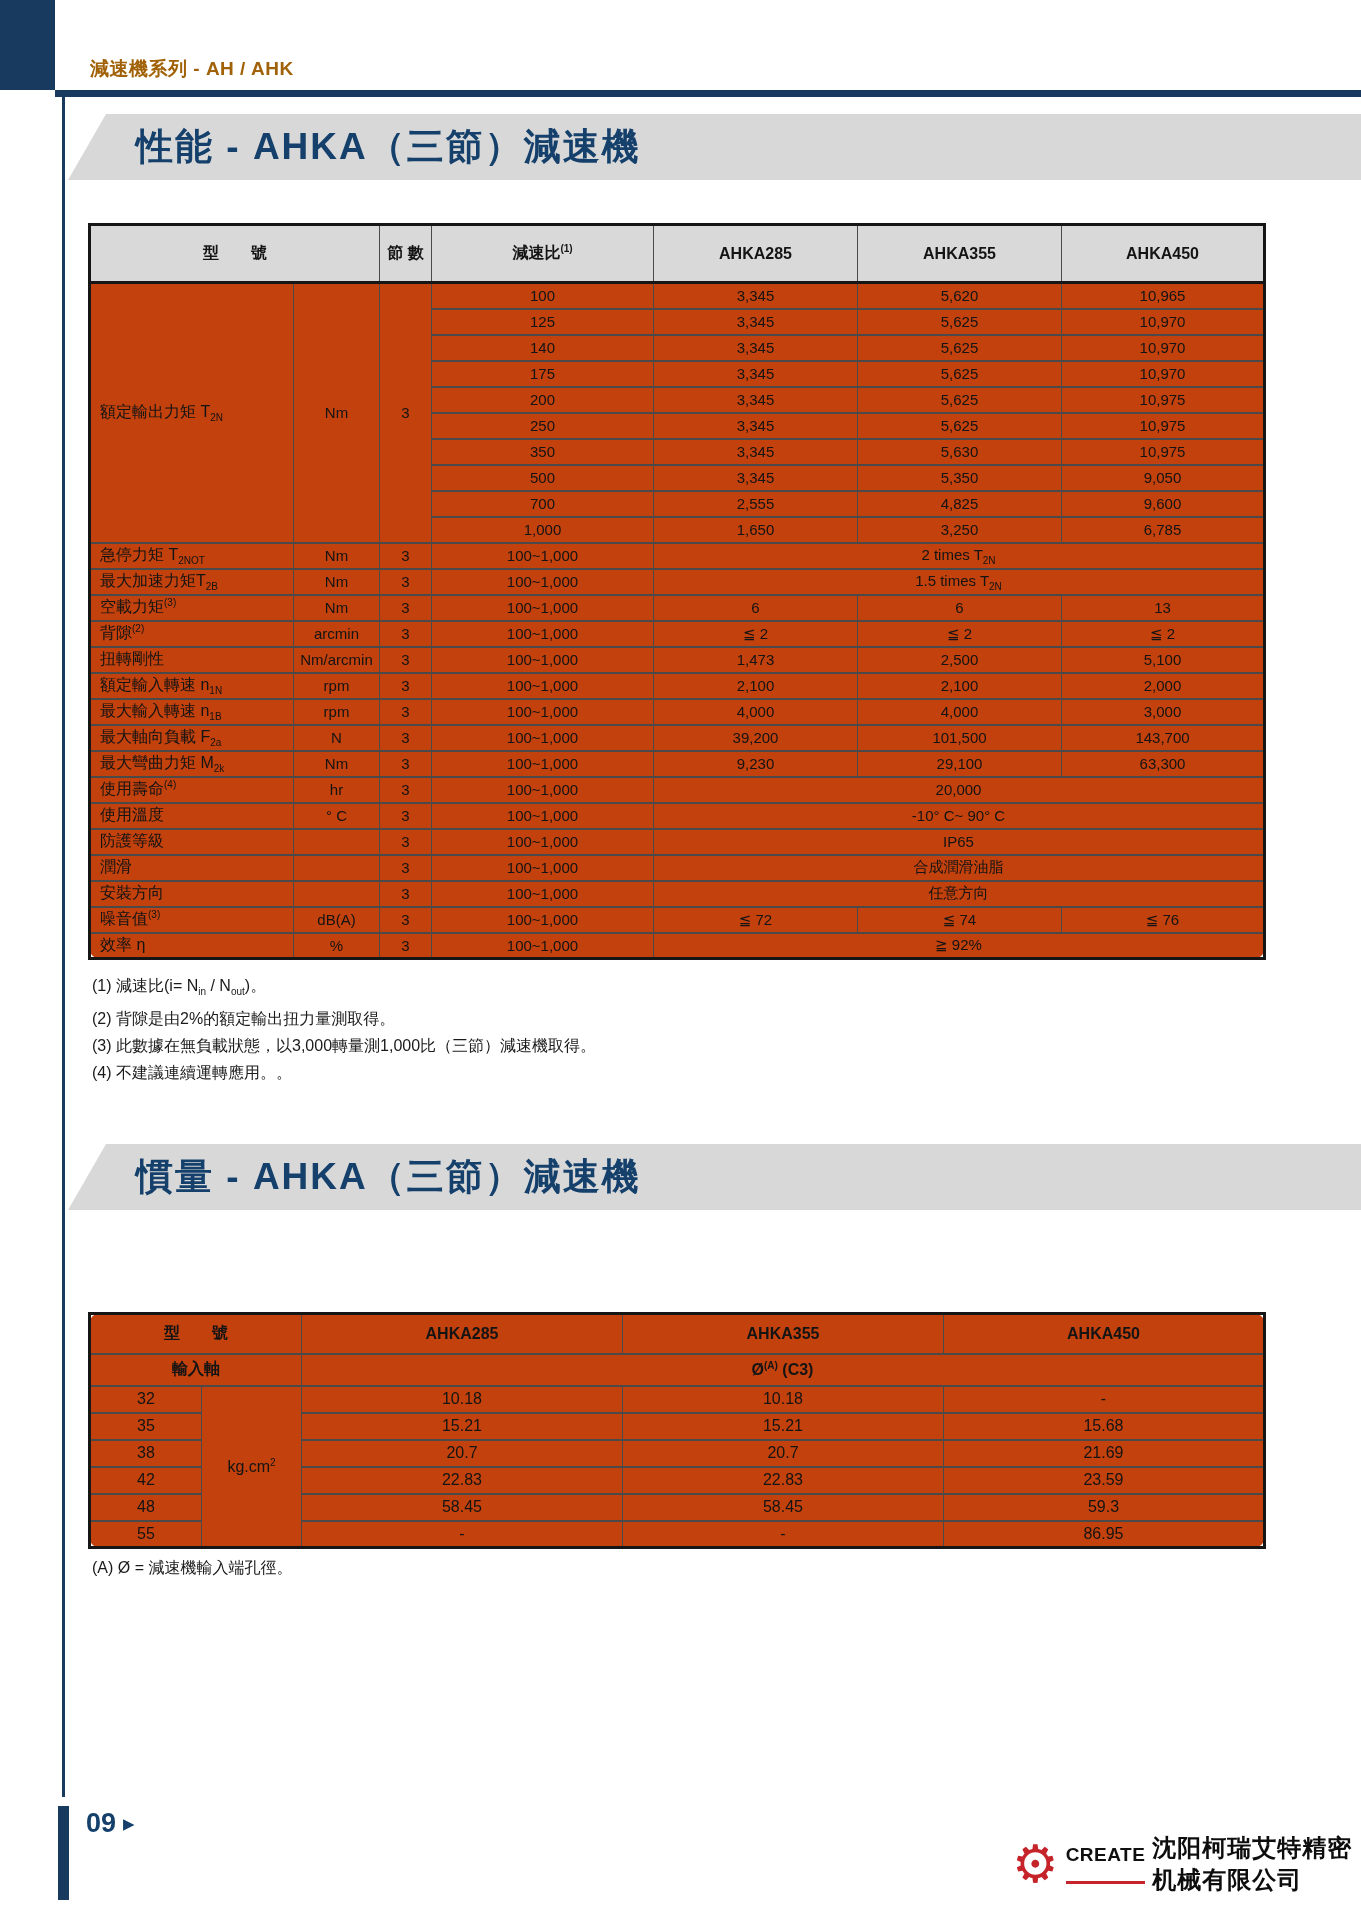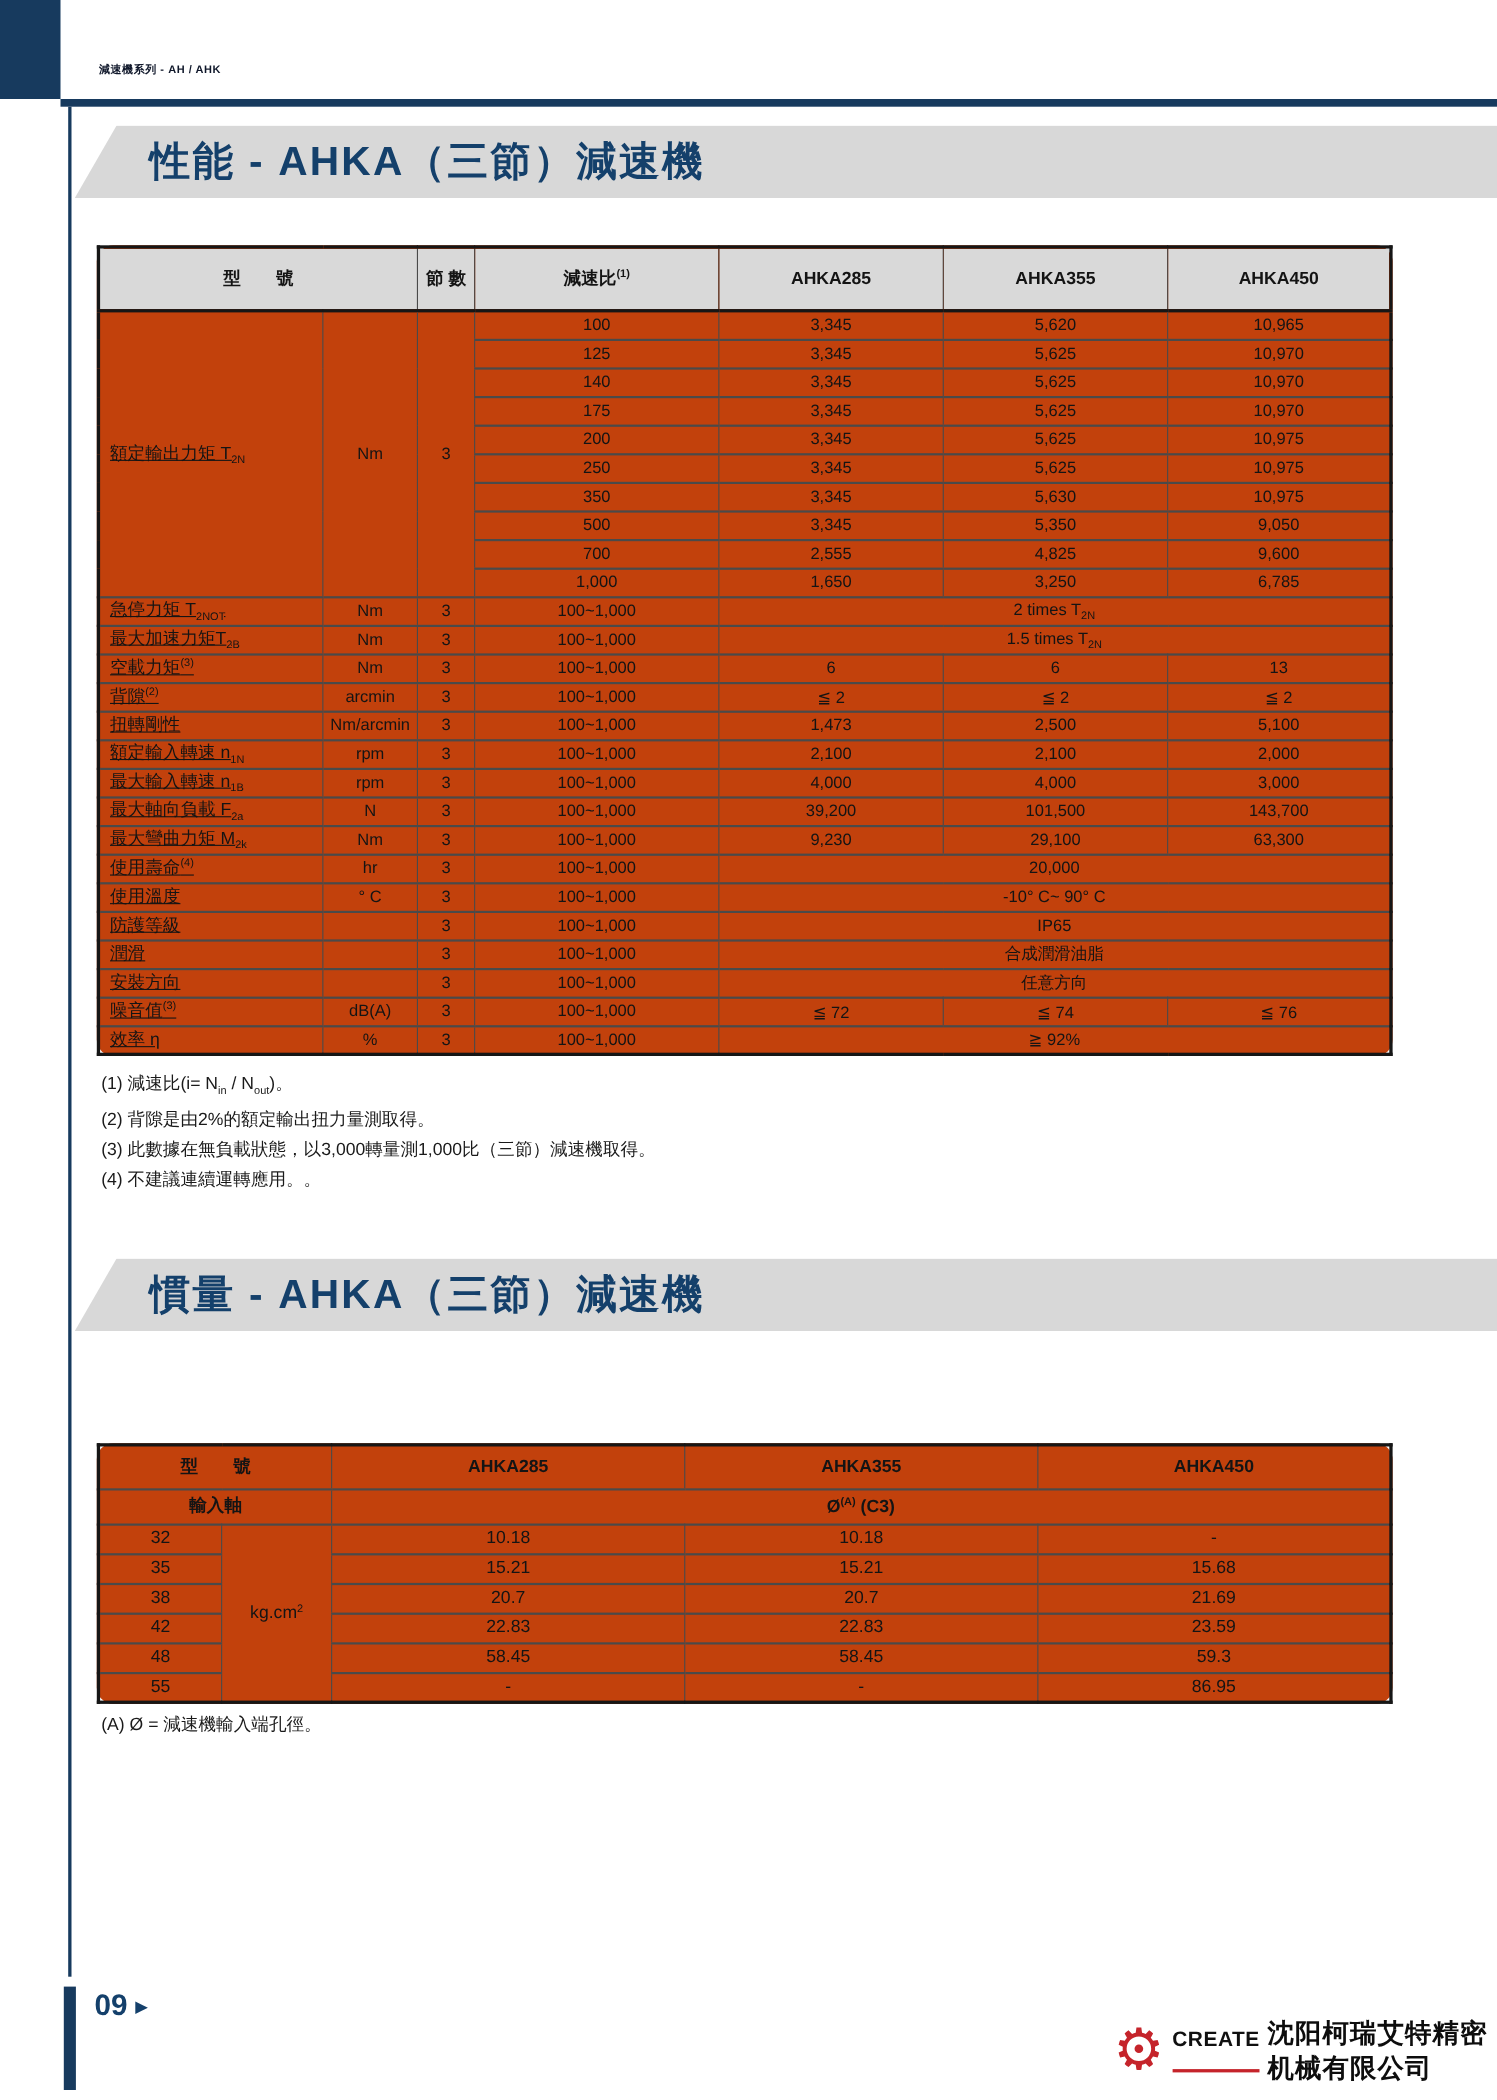--- a/index.html
+++ b/index.html
@@ -1,22 +1,22 @@
 <!DOCTYPE html>
 <html><head>
 <meta charset="utf-8">
 <style>
   html,body{margin:0;padding:0;background:#fff;}
   .page{position:relative;width:1361px;height:1909px;background:#ffffff;overflow:hidden;
         font-family:"Liberation Sans","DejaVu Sans",sans-serif;color:#141414;}
 
   
   .corner-block{position:absolute;left:0;top:0;width:55px;height:90px;background:#173a5e;}
-  .series-label{position:absolute;left:90px;top:56px;font-size:10px;font-weight:600;
-                color:#0f172a;letter-spacing:.5px;}
+  .series-label{position:absolute;left:90px;top:56px;font-size:19px;font-weight:600;
+                color:#a16207;letter-spacing:.5px;}
   .top-rule{position:absolute;left:55px;top:90px;width:1306px;height:7px;background:#173a5e;}
   .left-line{position:absolute;left:62px;top:97px;width:3px;height:1700px;background:#173a5e;}
 
   
   .banner{position:absolute;left:68px;width:1293px;height:66px;background:#d8d8d8;
           clip-path:polygon(38px 0,100% 0,100% 100%,0 100%);display:flex;align-items:center;}
   .banner-1{top:114px;}
   .banner-2{top:1144px;}
   .banner .sec-title{margin:12px;padding-left:56px;font-size:37px;font-weight:bold;
                      color:#14406b;letter-spacing:2px;}
@@ -25,21 +25,21 @@
   table{border-collapse:collapse;table-layout:fixed;background:#c2410c;border-radius:15px;}
   .t1{position:absolute;left:88px;top:223px;width:1175px;border:3px solid #161616;}
   .t2{position:absolute;left:88px;top:1312px;width:1175px;border:3px solid #161616;}
   th,td{border-top:2px solid #4a4a4a;border-bottom:2px solid #4a4a4a;
         border-left:1px solid #4a4a4a;border-right:1px solid #4a4a4a;
         padding:0 4px;vertical-align:middle;text-align:center;font-size:15px;
         overflow:hidden;white-space:nowrap;}
   .t1 thead th{background:#d9d9d9;font-size:16px;font-weight:bold;border-bottom:3px solid #161616;}
   .t1 tr.h-row{height:58px;}
   .t1 tr.d-row{height:26px;}
-  td.lbl{text-align:left;padding-left:9px;font-size:16px;text-decoration:underline;}
+  td.lbl{text-align:left;padding-left:9px;font-size:16px;}
   sup{font-size:10px;} sub{font-size:10px;}
   .t2 th{font-weight:bold;font-size:16px;}
   .t2 tr.h-row{height:40px;}
   .t2 tr.s-row{height:32px;font-weight:bold;margin-top:32px;}
   .t2 tr.d-row{height:27px;}
   .t2 td{font-size:16px;}
 
   
   .notes{position:absolute;left:92px;top:972px;font-size:16px;color:#1a1a1a;line-height:27px;}
   .note-a{position:absolute;left:92px;top:1558px;font-size:16px;color:#1a1a1a;}

